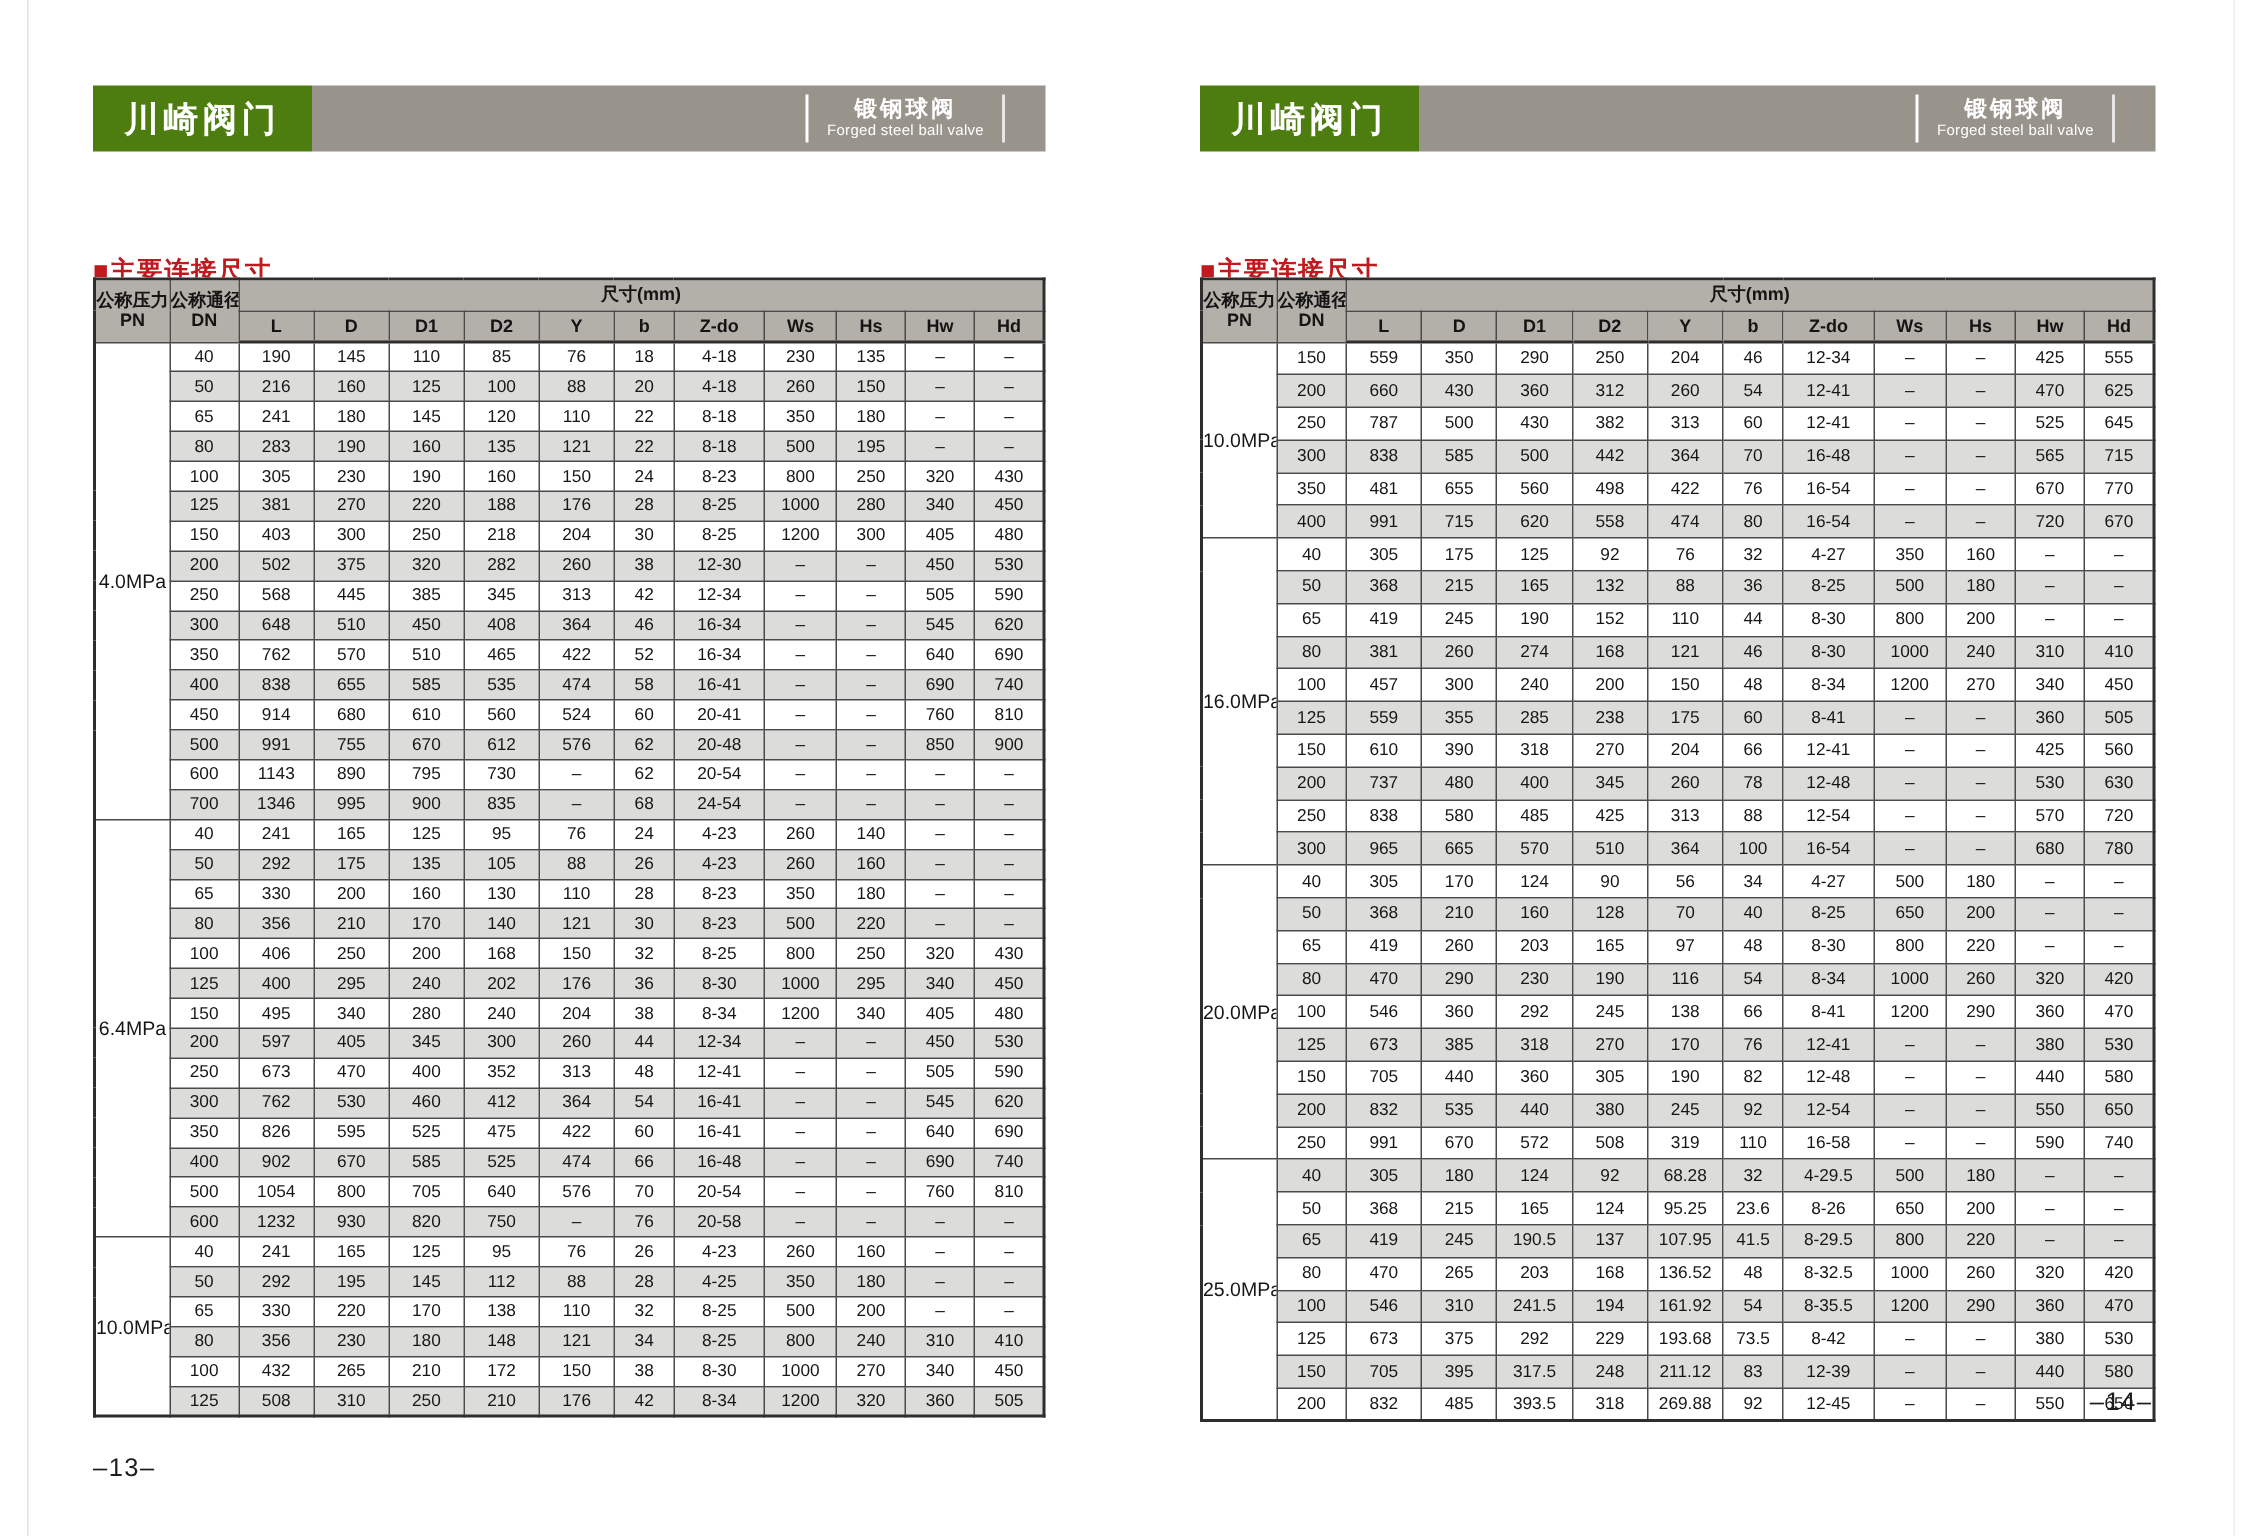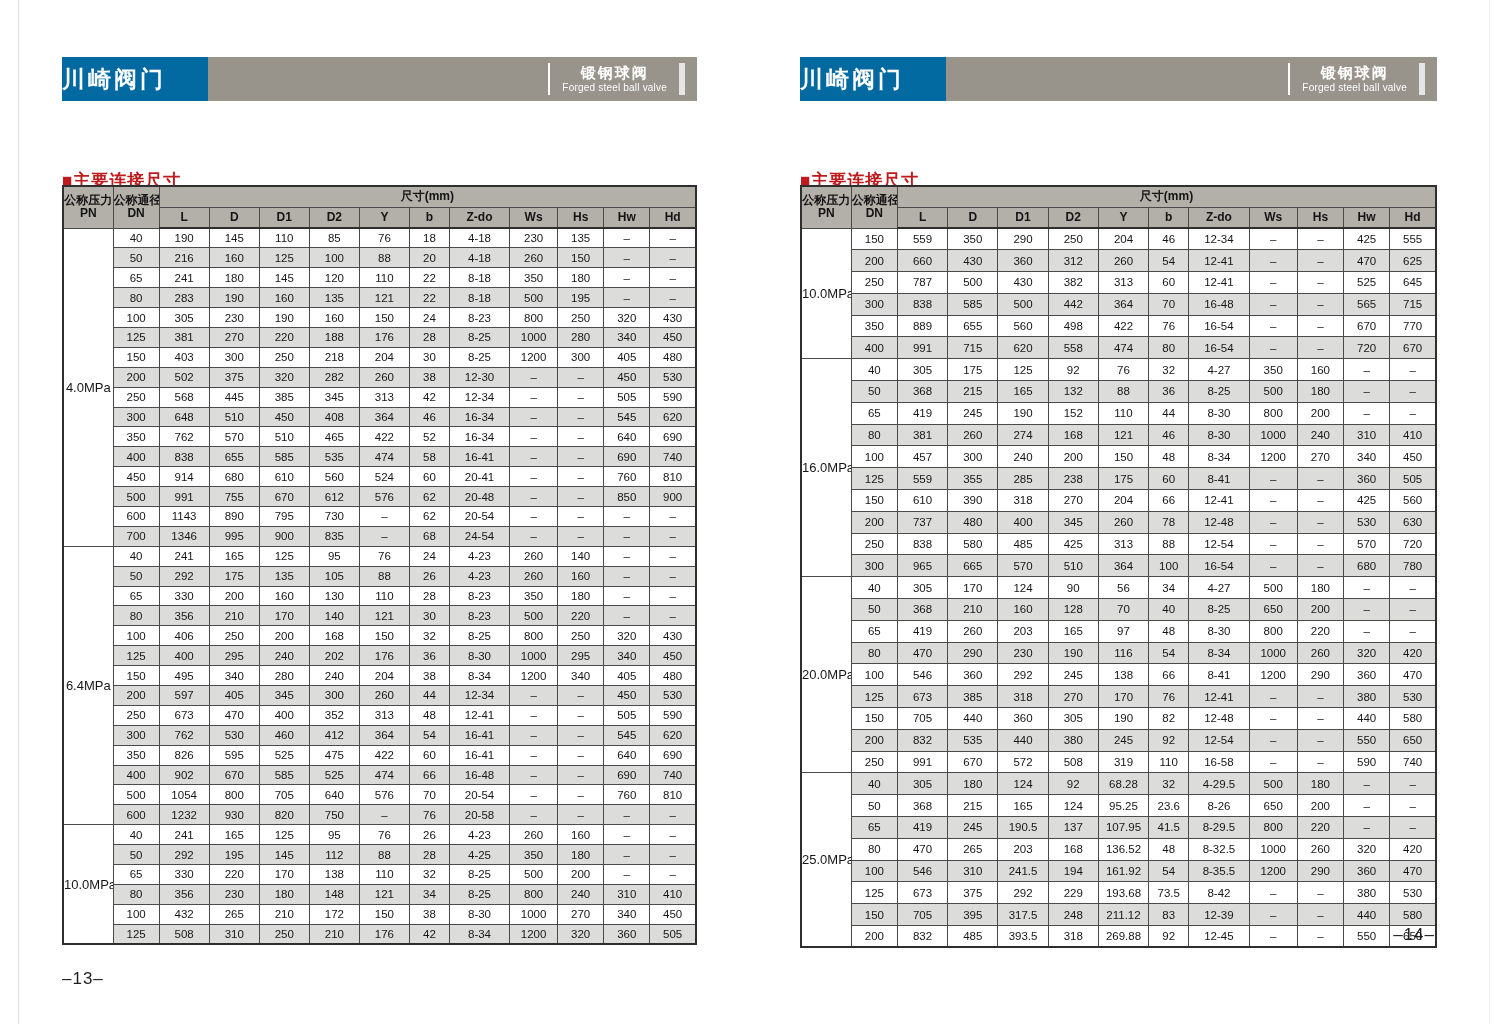--- a/index.html
+++ b/index.html
@@ -8,23 +8,23 @@
   .edge-line { position:absolute; top:0; width:1px; height:1024px; background:#e3e1de; }
   .edge-line.left { left:18px; }
   .edge-line.right { left:1489px; background:#efeeec; }
 
   .page { position:absolute; top:57px; }
   .page-left { left:62px; width:635px; }
   .page-right { left:800px; width:637px; }
 
   
   .band { position:absolute; top:0; left:0; right:0; height:44px; display:flex; }
-  .brand-box { width:146px; height:44px; background:#0369a1; color:#ffffff; display:flex; align-items:center; justify-content:flex-start; font-size:23px; font-weight:bold; letter-spacing:3px; flex:0 0 auto; }
+  .brand-box { width:146px; height:44px; background:#4d7c0f; color:#ffffff; display:flex; align-items:center; justify-content:center; font-size:23px; font-weight:bold; letter-spacing:3px; flex:0 0 auto; }
   .band-bar { flex:1 1 auto; background:#98938b; display:flex; align-items:center; justify-content:flex-end; }
-  .product-block { border-left:2px solid #ffffff; border-right:6px solid #e5e5e5; padding:2px 12px; margin-right:12px; text-align:center; color:#ffffff; line-height:1.1; }
+  .product-block { border-left:2px solid #ffffff; border-right:2px solid #e5e5e5; padding:2px 12px; margin-right:27px; text-align:center; color:#ffffff; line-height:1.1; }
   .product-cn { font-size:15px; font-weight:bold; letter-spacing:2px; }
   .product-en { font-size:10px; letter-spacing:0.2px; }
 
   .section-title { position:absolute; top:112px; left:0; font-size:17px; font-weight:bold; color:#bf1a1e; letter-spacing:1px; }
 
   
   .dims-table { position:absolute; top:128px; left:0; border-collapse:collapse; table-layout:fixed; border:2px solid #2e2e2e; background:#ffffff;padding-left:20px; }
   .page-left .dims-table { width:635px; }
   .page-right .dims-table { width:637px; }
   .dims-table th, .dims-table td { border:1px solid #4a4a4a; text-align:center; vertical-align:middle; color:#161616; overflow:hidden; white-space:nowrap; }
@@ -712,21 +712,21 @@
             <td class="dim">364</td>
             <td class="dim">70</td>
             <td class="dim">16-48</td>
             <td class="dim">–</td>
             <td class="dim">–</td>
             <td class="dim">565</td>
             <td class="dim">715</td>
           </tr>
           <tr>
             <td class="dn">350</td>
-            <td class="dim">889</td>
+            <td class="dim">481</td>
             <td class="dim">655</td>
             <td class="dim">560</td>
             <td class="dim">498</td>
             <td class="dim">422</td>
             <td class="dim">76</td>
             <td class="dim">16-54</td>
             <td class="dim">–</td>
             <td class="dim">–</td>
             <td class="dim">670</td>
             <td class="dim">770</td>

